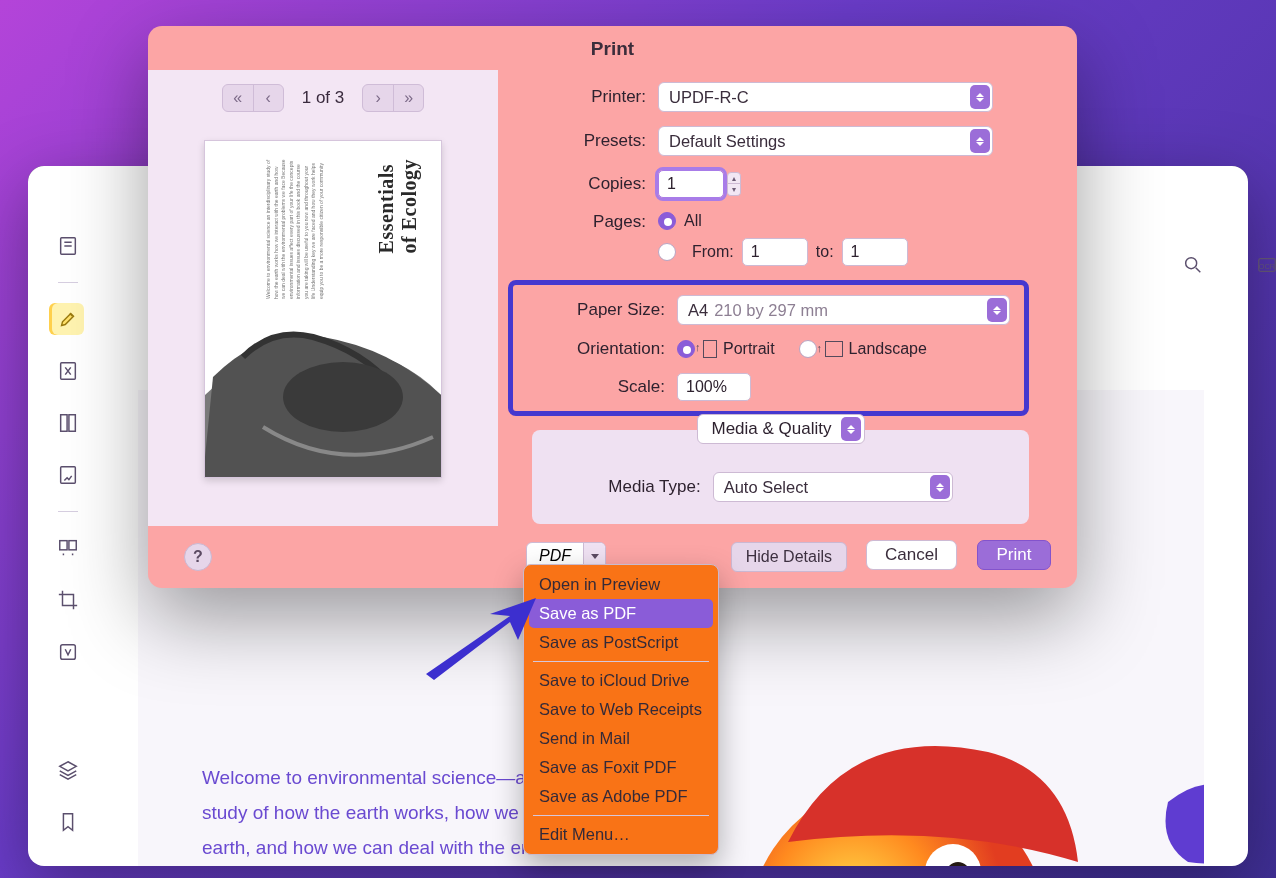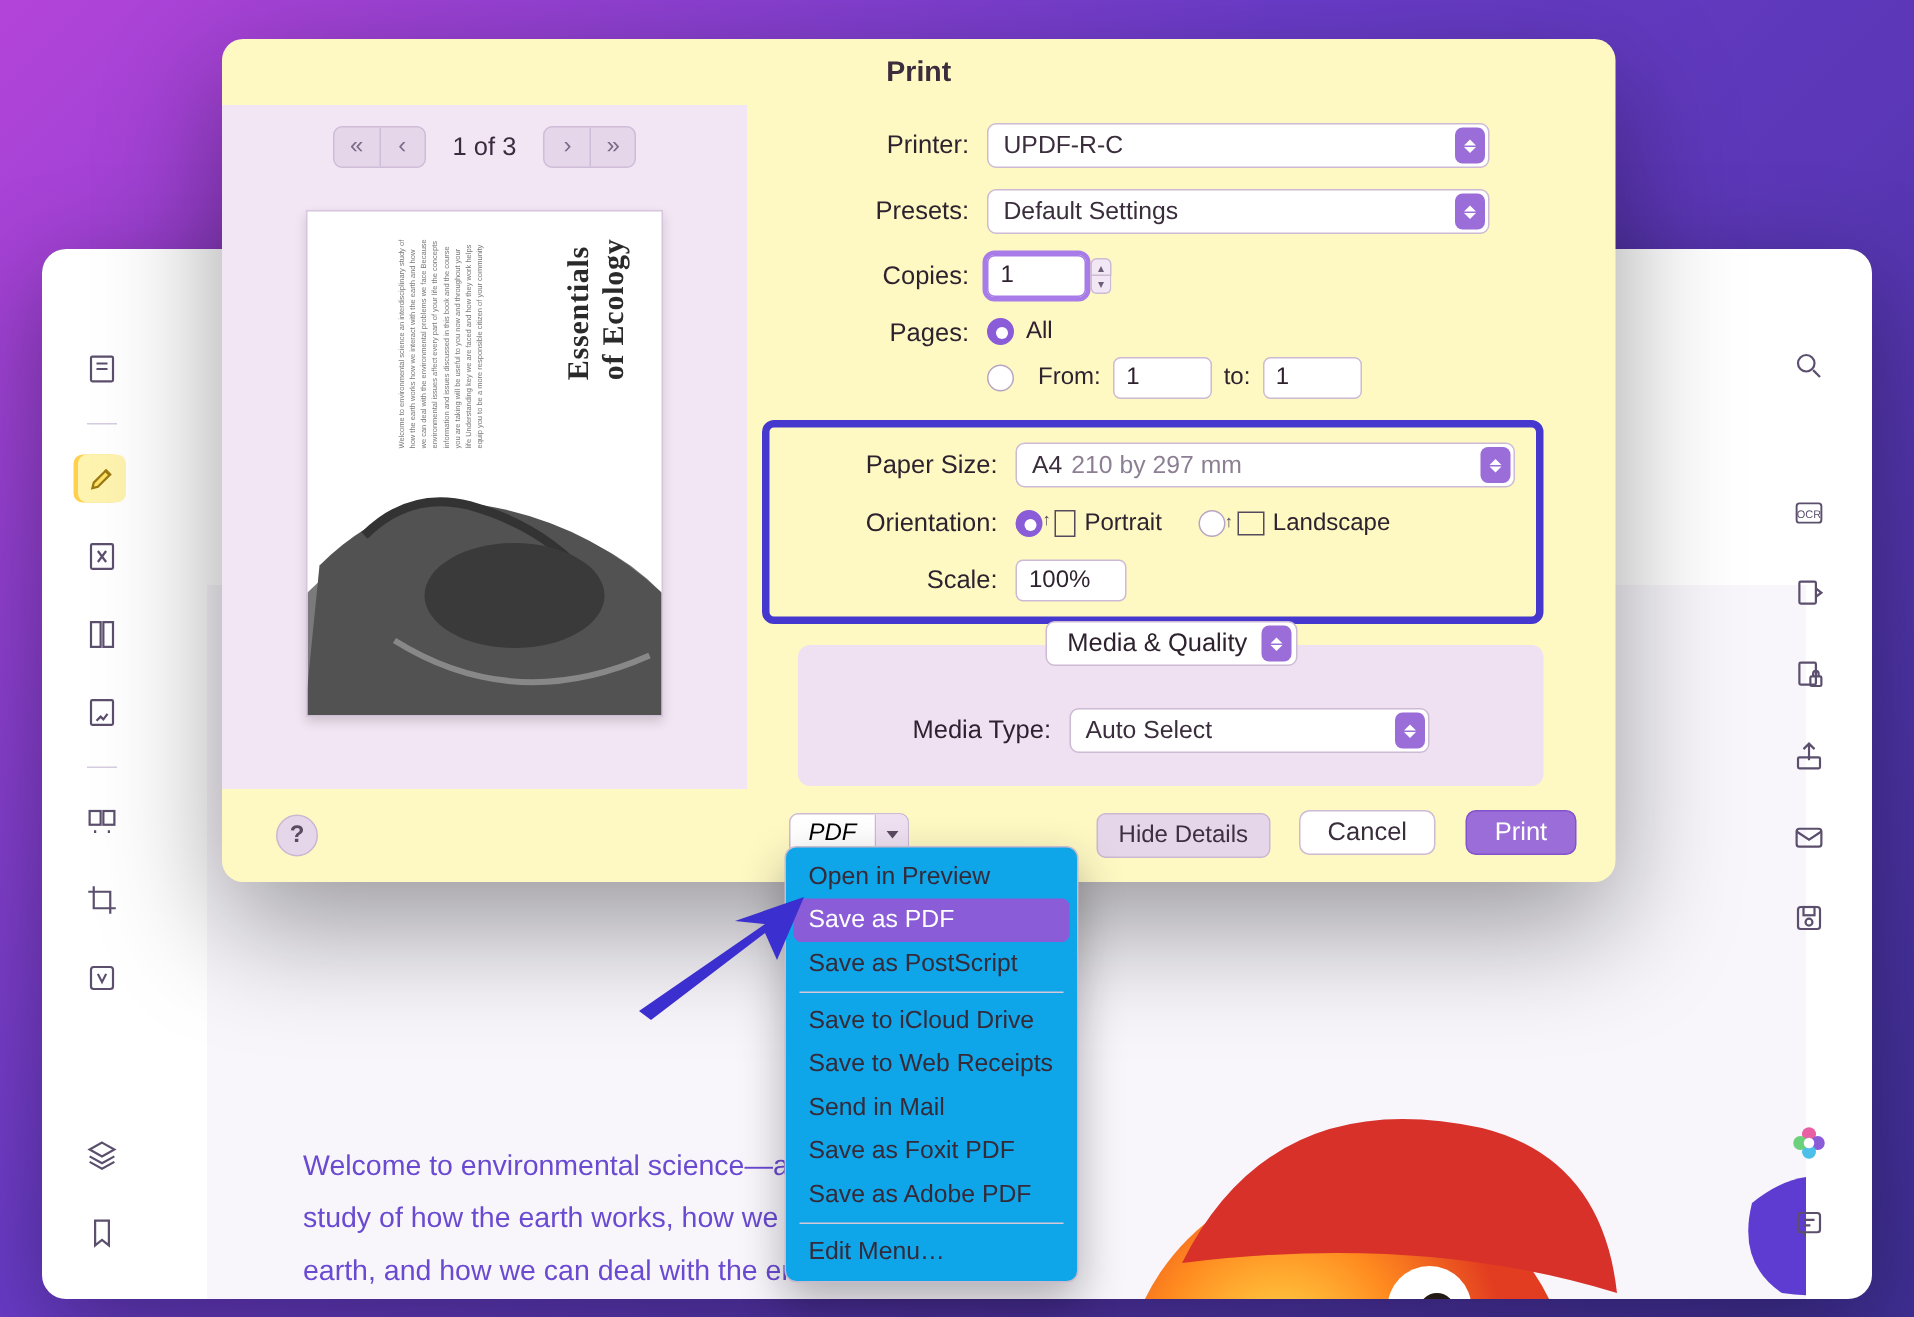--- a/index.html
+++ b/index.html
@@ -29,36 +29,36 @@
   display:flex; align-items:center; justify-content:center;}
 .left-sidebar {
   position:absolute; left:44px; top:230px; width:48px;
   display:flex; flex-direction:column; align-items:center; gap:20px;
 }
 .sb-icon { width:32px; height:32px; border-radius:6px;
   display:flex; align-items:center; justify-content:center; color:#5b4f6d;}
 .sb-icon.active { background:#fff3b0; box-shadow: -3px 0 0 #ffd04d;}
 .sb-divider { width:20px; height:1px; background:#d6cee0;}
 .right-sidebar { position:absolute; right:46px; top:230px; width:48px;
-  display:flex; flex-direction:column; align-items:center; gap:26px; color:#555;}
+  display:flex; align-items:center; gap:26px; color:#555;}
 .right-sidebar .sb-icon{ width:28px; height:28px;}
 .flower-icon { width:28px; height:28px;}
 .bg-doc {
   position:absolute; left:110px; top:224px; width:1066px; height:640px;
   background:#f8f6fb; overflow:hidden;
 }
 .doc-text {
   position:absolute; left:64px; top:370px; width:480px;
   color:#6a4ad1; font-size:19px; line-height:35px;
 }
 .parrot { position:absolute; left:560px; top:312px; width:610px; height:560px;}
 
 .dialog {
   position:absolute; left:148px; top:26px; width:929px; height:562px;
-  background:#fef9c3; border-radius:14px;
+  background:#fca5a5; border-radius:14px;
   box-shadow: 0 30px 80px rgba(0,0,0,.38);
   overflow:hidden;
 }
 .dlg-title { text-align:center; font-weight:600; font-size:19px;
   color:#3b2d3b; padding:12px 0 10px;}
 .dlg-body { display:flex; position:absolute; left:0; right:0; top:44px; bottom:62px;}
 .preview-col { width:350px; background:#f3e6f4; display:flex;
   flex-direction:column; align-items:center; padding:14px 0; position:relative;}
 .nav-row { display:flex; align-items:center; gap:18px;}
 .nav-btn-grp { display:flex; background:#e6d6ea; border-radius:6px; overflow:hidden;
@@ -137,21 +137,21 @@
   border-right:4px solid transparent;border-top:5px solid #5b4a62;}
 .cancel-btn,.print-btn{ position:absolute; bottom:18px; height:30px;
   border-radius:7px; font-size:17px; padding:0 18px; display:flex;
   align-items:center; justify-content:center;}
 .cancel-btn{ right:120px; background:#fff; border:1px solid #cdbad4; color:#3a2d3c;}
 .print-btn{ right:26px; background:#9b6dd8; color:#fff; border:1px solid #8353cc;
   min-width:74px;}
 
 .pdf-menu {
   position:absolute; left:523px; top:564px; width:196px;
-  background:#0ea5e9; border:1px solid #c9bacd; border-radius:8px;
+  background:#f97316; border:1px solid #c9bacd; border-radius:8px;
   box-shadow:0 12px 30px rgba(0,0,0,.3); padding:5px; font-size:16.5px;
 }
 .pdf-menu-item{ padding:5px 10px; border-radius:5px; color:#352a38;
   white-space:nowrap;}
 .pdf-menu-item.hl{ background:#8a5cd8; color:#fff;}
 .pdf-menu-sep{ height:1px; background:#d6c7db; margin:4px 4px;}
 
 .arrow-anno { position:absolute; left:418px; top:596px; width:120px; height:90px;
   pointer-events:none;}
 svg { display:block;}

